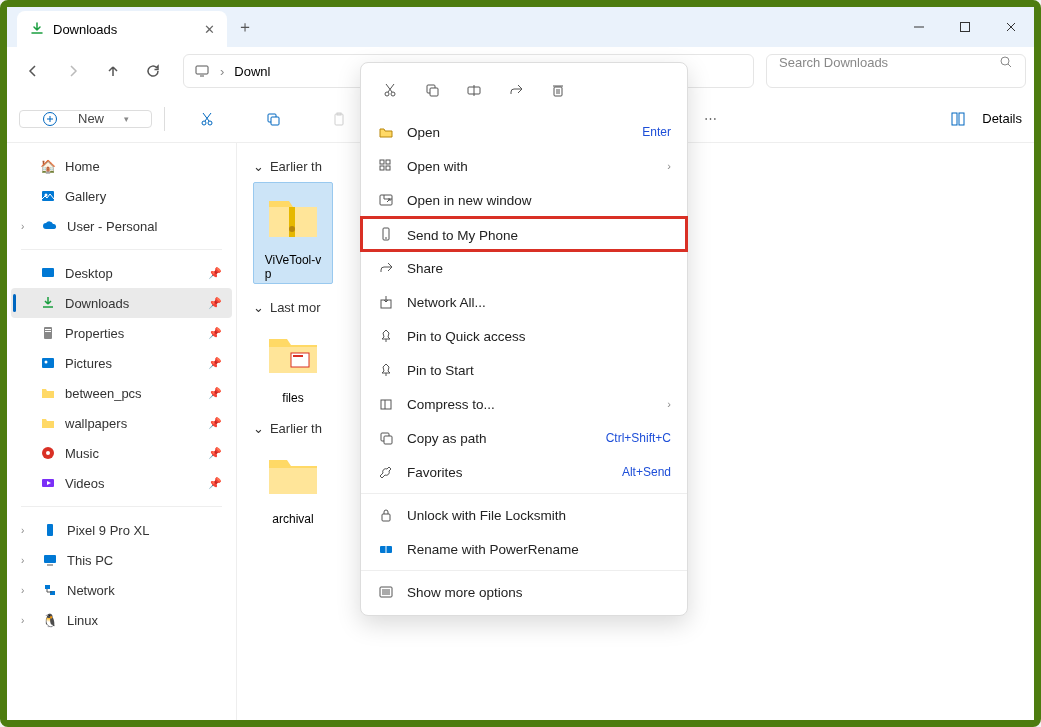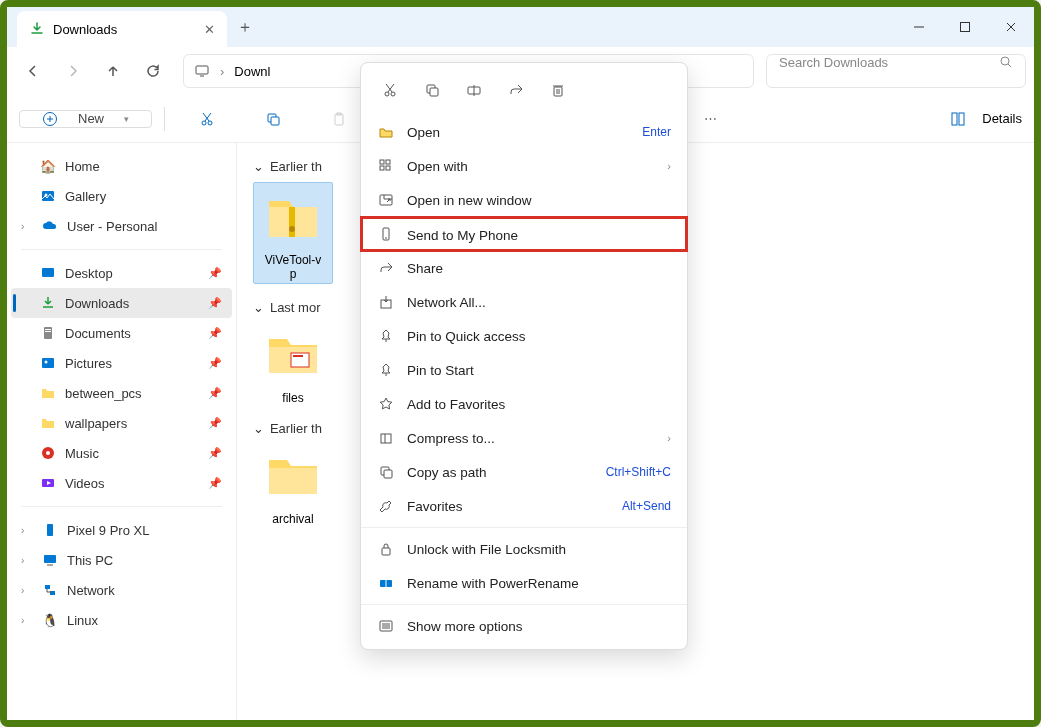--- a/index.html
+++ b/index.html
@@ -34,21 +34,21 @@
 .side-item.selected { background: #eaeaea; }
 .side-item.selected::before { content: ''; position: absolute; left: 2px; top: 6px; bottom: 6px; width: 3px; background: #0067c0; border-radius: 2px; }
 .side-chevron { width: 12px; color: #888; font-size: 10px; }
 .side-icon { width: 18px; height: 18px; display: flex; align-items: center; justify-content: center; }
 .side-pin { margin-left: auto; color: #aaa; font-size: 11px; }
 .side-sep { height: 1px; background: #eee; margin: 8px 10px; }
 
 .content { flex: 1; padding: 8px 16px; overflow-y: auto; }
 .group-header { display: flex; align-items: center; gap: 6px; font-size: 13px; color: #333; margin: 8px 0; }
 .files-row { display: flex; gap: 16px; flex-wrap: wrap; margin-bottom: 16px; }
-.file-item { width: 80px; display: flex; flex-direction: column; align-items: center; gap: 4px; font-size: 12px; text-align: center; }
+.file-item { width: 80px; display: flex; flex-direction: column; align-items: center; gap: 4px; font-size: 12px; }
 .file-item.selected { background: #cce4f7; border: 1px solid #99c9ef; border-radius: 2px; padding: 2px; }
 .file-icon { width: 64px; height: 64px; display: flex; align-items: center; justify-content: center; }
 
 .context-menu { position: absolute; left: 320px; top: 62px; width: 328px; background: #fff; border: 1px solid #ddd; border-radius: 8px; box-shadow: 0 8px 24px rgba(0,0,0,0.15); padding: 6px 0; font-size: 13.5px; z-index: 100; margin-left: 40px; }
 .ctx-iconbar { display: flex; gap: 8px; padding: 6px 12px 10px; }
 .ctx-iconbtn { width: 34px; height: 30px; display: flex; align-items: center; justify-content: center; border-radius: 4px; color: #555; }
 .ctx-item { display: flex; align-items: center; gap: 12px; padding: 8px 16px; color: #222; position: relative; }
 .ctx-item .ctx-icon { width: 18px; height: 18px; display: flex; align-items: center; justify-content: center; color: #555; }
 .ctx-hint { margin-left: auto; color: #1d4ed8; font-size: 12px; }
 .ctx-chev { margin-left: auto; color: #888; font-size: 11px; }
@@ -232,21 +232,21 @@
           <span class="side-pin">📌</span>
         </div>
       <div class="side-item indent">
           <span class="side-icon">
             <svg width="16" height="16">
               <rect x="4" y="2" width="8" height="12" fill="#888" rx="1"></rect>
               <rect x="5" y="4" width="6" height="1" fill="#fff"></rect>
               <rect x="5" y="6" width="6" height="1" fill="#fff"></rect>
             </svg>
           </span>
-          <span>Documents</span>
+          <span>Properties</span>
           <span class="side-pin">📌</span>
         </div>
       <div class="side-item indent">
           <span class="side-icon">
             <svg width="16" height="16">
               <rect x="2" y="3" width="12" height="10" fill="#0078d4" rx="1"></rect>
               <circle cx="6" cy="7" r="1.5" fill="#fff"></circle>
             </svg>
           </span>
           <span>Pictures</span>
@@ -489,28 +489,20 @@
         <svg width="16" height="16">
           <path d="M8 2l3 3-1 4 2 2H4l2-2-1-4z" stroke="#555" fill="none"></path>
           <line x1="8" y1="11" x2="8" y2="14" stroke="#555"></line>
         </svg>
       </span>
       <span>Pin to Start</span>
     </div>
   <div class="ctx-item">
       <span class="ctx-icon">
         <svg width="16" height="16">
-          <path d="M8 2l1.8 3.6 4 .6-2.9 2.8.7 4L8 11l-3.6 1.9.7-4L2.2 6.2l4-.6z" stroke="#555" fill="none"></path>
-        </svg>
-      </span>
-      <span>Add to Favorites</span>
-    </div>
-  <div class="ctx-item">
-      <span class="ctx-icon">
-        <svg width="16" height="16">
           <rect x="3" y="4" width="10" height="9" stroke="#555" fill="none"></rect>
           <line x1="7" y1="4" x2="7" y2="13" stroke="#555"></line>
         </svg>
       </span>
       <span>Compress to...</span>
       <span class="ctx-chev">›</span>
     </div>
   <div class="ctx-item">
       <span class="ctx-icon">
         <svg width="16" height="16">

